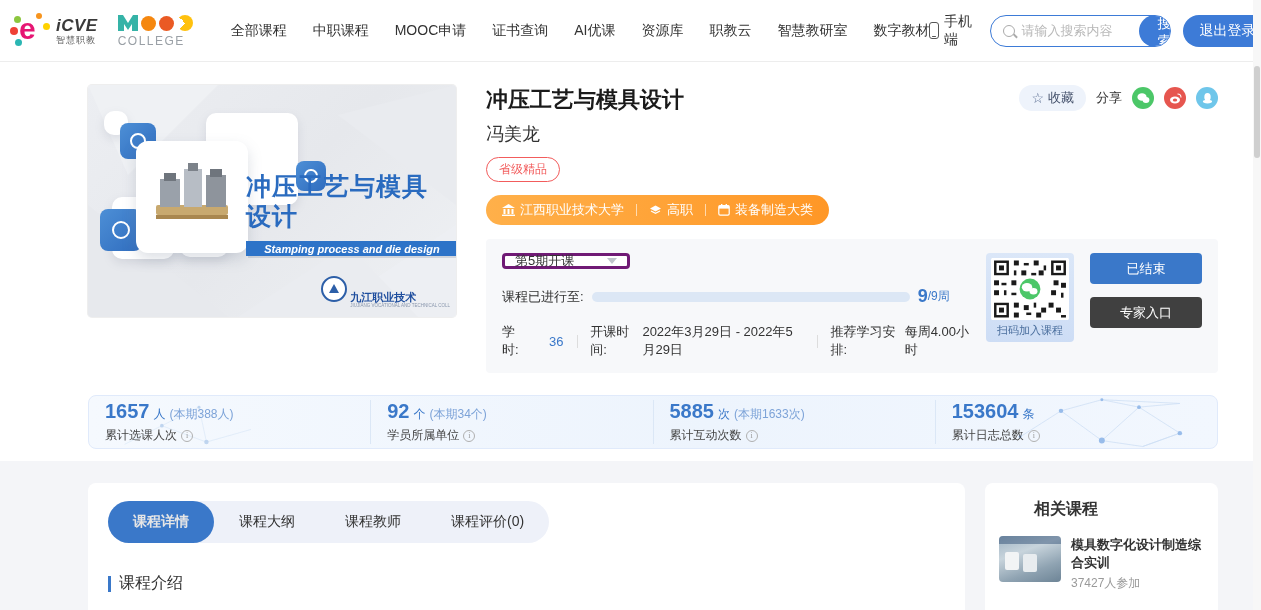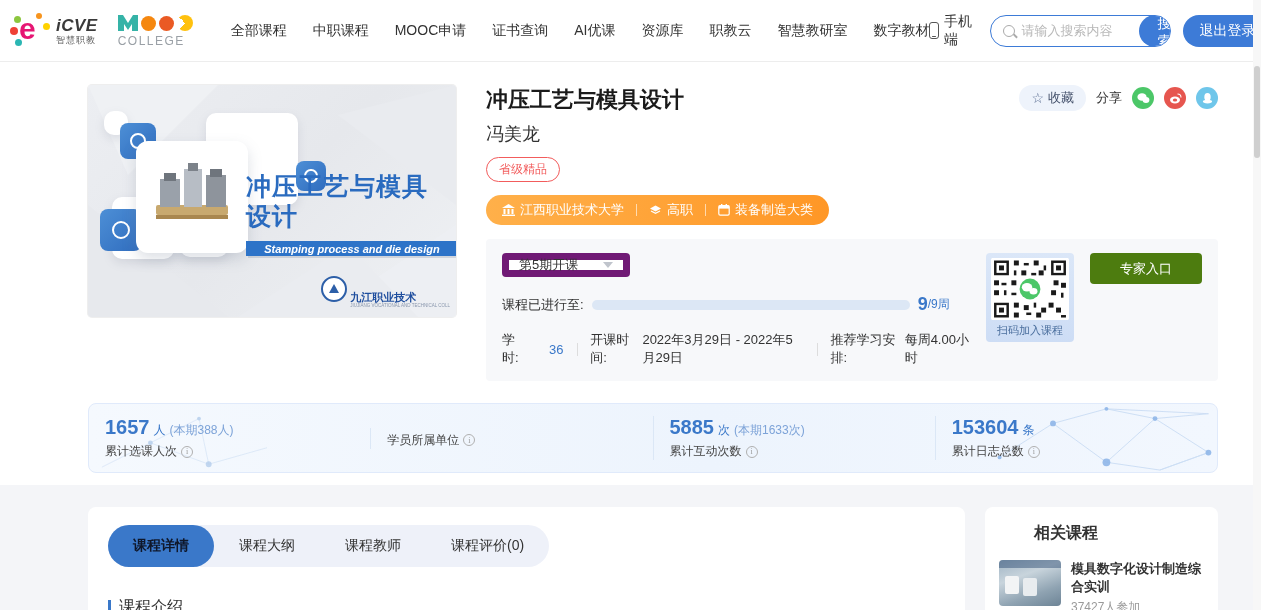--- a/index.html
+++ b/index.html
@@ -87,21 +87,21 @@
   .quality-badge { display:inline-block; margin-top:11px; border:1px solid #f25c5c; color:#f25c5c;
     font-size:12px; border-radius:14px; padding:3px 12px; background:#fff; }
   .org-badge { display:inline-flex; align-items:center; margin-top:13px; height:30px; border-radius:15px;
     background:linear-gradient(90deg,#ffb04a,#ff9726); color:#fff; font-size:13px; padding:0 16px; gap:8px; }
   .org-badge .seg { display:flex; align-items:center; gap:5px; }
   .org-badge .vdiv { width:1px; height:12px; background:rgba(255,255,255,.6); margin:0 4px; }
 
   .info-panel { margin-top:14px; background:#f7f8fa; border-radius:4px; padding:14px 16px;
     display:flex; align-items:flex-start; }
   .info-left { flex:1; min-width:0; }
-  .term-select { width:128px; height:24px; background:#fff; border:7px solid #701a75; border-radius:4px;
+  .term-select { width:128px; height:16px; background:#fff; border:3px solid #701a75; border-radius:4px;
     display:flex; align-items:center; padding:0 10px; font-size:13px; color:#333; cursor:pointer; }
   .caret-down { margin-left:auto; width:0; height:0; border-left:5px solid transparent;
     border-right:5px solid transparent; border-top:6px solid #c0c4cc; }
   .progress-row { display:flex; align-items:center; margin-top:17px; }
   .progress-label { font-size:13px; color:#333; }
   .progress-track { width:318px; height:10px; border-radius:5px; background:#dce7f5; margin-left:8px;
     overflow:hidden; }
   .progress-fill { height:100%; border-radius:5px; background:#3e79c8; }
   .progress-num { font-size:18px; font-weight:800; color:#3a78c9; margin-left:8px; }
   .progress-total { font-size:12px; color:#3a78c9; }
@@ -110,26 +110,26 @@
   .meta-row .val { margin-left:5px; }
   .meta-div { width:1px; height:13px; background:#ddd; margin:0 13px; }
   .info-right { display:flex; align-items:flex-start; gap:16px; margin-left:16px; }
   .qr-box { width:88px; background:linear-gradient(180deg,#dbe7f8,#cdddf5); border-radius:4px;
     padding:5px 5px 4px; text-align:center; cursor:pointer; }
   .qr-box svg { display:block; background:#fff; border-radius:2px; }
   .qr-label { font-size:11px; color:#4b6f9e; margin-top:3px; }
   .btn-col { display:flex; flex-direction:column; gap:13px; }
   .btn-ended { width:112px; height:31px; background:#3a78c9; color:#fff; border:none; border-radius:4px;
     font-size:13px; cursor:pointer; }
-  .btn-expert { width:112px; height:31px; background:#4d7c0f; color:#fff; border:none; border-radius:4px;
+  .btn-expert { width:112px; height:31px; background:#404040; color:#fff; border:none; border-radius:4px;
     font-size:13px; cursor:pointer; }
 
   
   .stats-wrap { background:#fff; padding:0 43px 0 88px; }
-  .stats-bar { position:relative; height:70px; border:1px solid #e0eafb; border-radius:8px;
+  .stats-bar { position:relative; height:54px; border:1px solid #e0eafb; border-radius:8px;
     background:linear-gradient(90deg,#f5f9fe 0%,#edf4fd 55%,#f2f7fe 100%); display:flex;
     align-items:center; overflow:hidden; }
   .stats-bar svg.net { position:absolute; top:0; height:100%; pointer-events:none; }
   .stat { flex:1; padding-left:16px; position:relative; z-index:1; }
   .stat + .stat { border-left:1px solid #dbe7f6; }
   .stat-top { display:flex; align-items:baseline; gap:4px; }
   .stat-num { font-size:20px; font-weight:800; color:#3a78c9; }
   .stat-unit { font-size:12px; color:#3a78c9; }
   .stat-extra { font-size:12px; color:#7da3d8; }
   .stat-label { display:flex; align-items:center; font-size:12px; color:#444; margin-top:4px; }
@@ -137,21 +137,21 @@
     color:#9a9a9a; font-size:8px; align-items:center; justify-content:center; margin-left:4px;
     font-family:"Liberation Serif","DejaVu Serif",serif; cursor:pointer; }
 
   
   .content-area { background:#f4f5f8; padding:22px 43px 0 88px; display:flex; align-items:flex-start;
     min-height:200px; }
   .main-card { width:877px; background:#fff; border-radius:8px; padding:18px 20px 40px; min-height:400px; }
   .tabbar { display:inline-flex; align-items:center; background:#eef1f9; border-radius:21px; height:42px; }
   .tab { padding:0 25px; font-size:14px; color:#333; height:42px; display:flex; align-items:center;
     cursor:pointer; border-radius:21px; }
-  .tab.active { background:#3a78c9; color:#0f172a; font-weight:700; }
+  .tab.active { background:#3a78c9; color:#e5e5e5; font-weight:700; }
   .section-heading { display:flex; align-items:center; margin-top:30px; }
   .heading-bar { width:3px; height:16px; background:#3a78c9; margin-right:8px; }
   .heading-text { font-size:16px; color:#333; }
 
   .side-card { width:233px; background:#fff; border-radius:8px; padding:16px 14px 20px; margin-left:20px;
     min-height:300px; }
   .side-heading { font-size:16px; color:#333; font-weight:700;margin-left:35px; }
   .rel-item { display:flex; margin-top:16px; cursor:pointer; }
   .rel-thumb { width:62px; height:46px; border-radius:4px; flex:none; overflow:hidden; position:relative; }
   .thumb-1 { background:linear-gradient(160deg,#9fb4c4 0%,#c8d4dc 35%,#8fa3b2 70%,#6d8496 100%); }
@@ -410,20 +410,21 @@
                   <rect x="26" y="20" width="2" height="2"></rect>
                   <rect x="28" y="23" width="2" height="1"></rect>
               </g>
               <circle cx="15.5" cy="12.5" r="4.2" fill="#4cc768"></circle>
               <ellipse cx="14.3" cy="11.8" rx="2.1" ry="1.7" fill="#fff"></ellipse>
               <ellipse cx="16.9" cy="13.4" rx="1.6" ry="1.3" fill="#fff"></ellipse>
             </svg>
             <div class="qr-label">扫码加入课程</div>
           </div>
           <div class="btn-col">
+            <button class="btn-ended">已结束</button>
             <button class="btn-expert">专家入口</button>
           </div>
         </div>
       </div>
     </div>
   </div>
 </div>
 
 <div class="stats-wrap">
   <div class="stats-bar">
@@ -458,20 +459,25 @@
         <span class="stat-num">1657</span>
         <span class="stat-unit">人</span>
         <span class="stat-extra">(本期388人)</span>
       </div>
       <div class="stat-label">
         <span>累计选课人次</span>
         <span class="info-icon">i</span>
       </div>
     </div>
     <div class="stat">
+      <div class="stat-top">
+        <span class="stat-num">92</span>
+        <span class="stat-unit">个</span>
+        <span class="stat-extra">(本期34个)</span>
+      </div>
       <div class="stat-label">
         <span>学员所属单位</span>
         <span class="info-icon">i</span>
       </div>
     </div>
     <div class="stat">
       <div class="stat-top">
         <span class="stat-num">5885</span>
         <span class="stat-unit">次</span>
         <span class="stat-extra">(本期1633次)</span>

